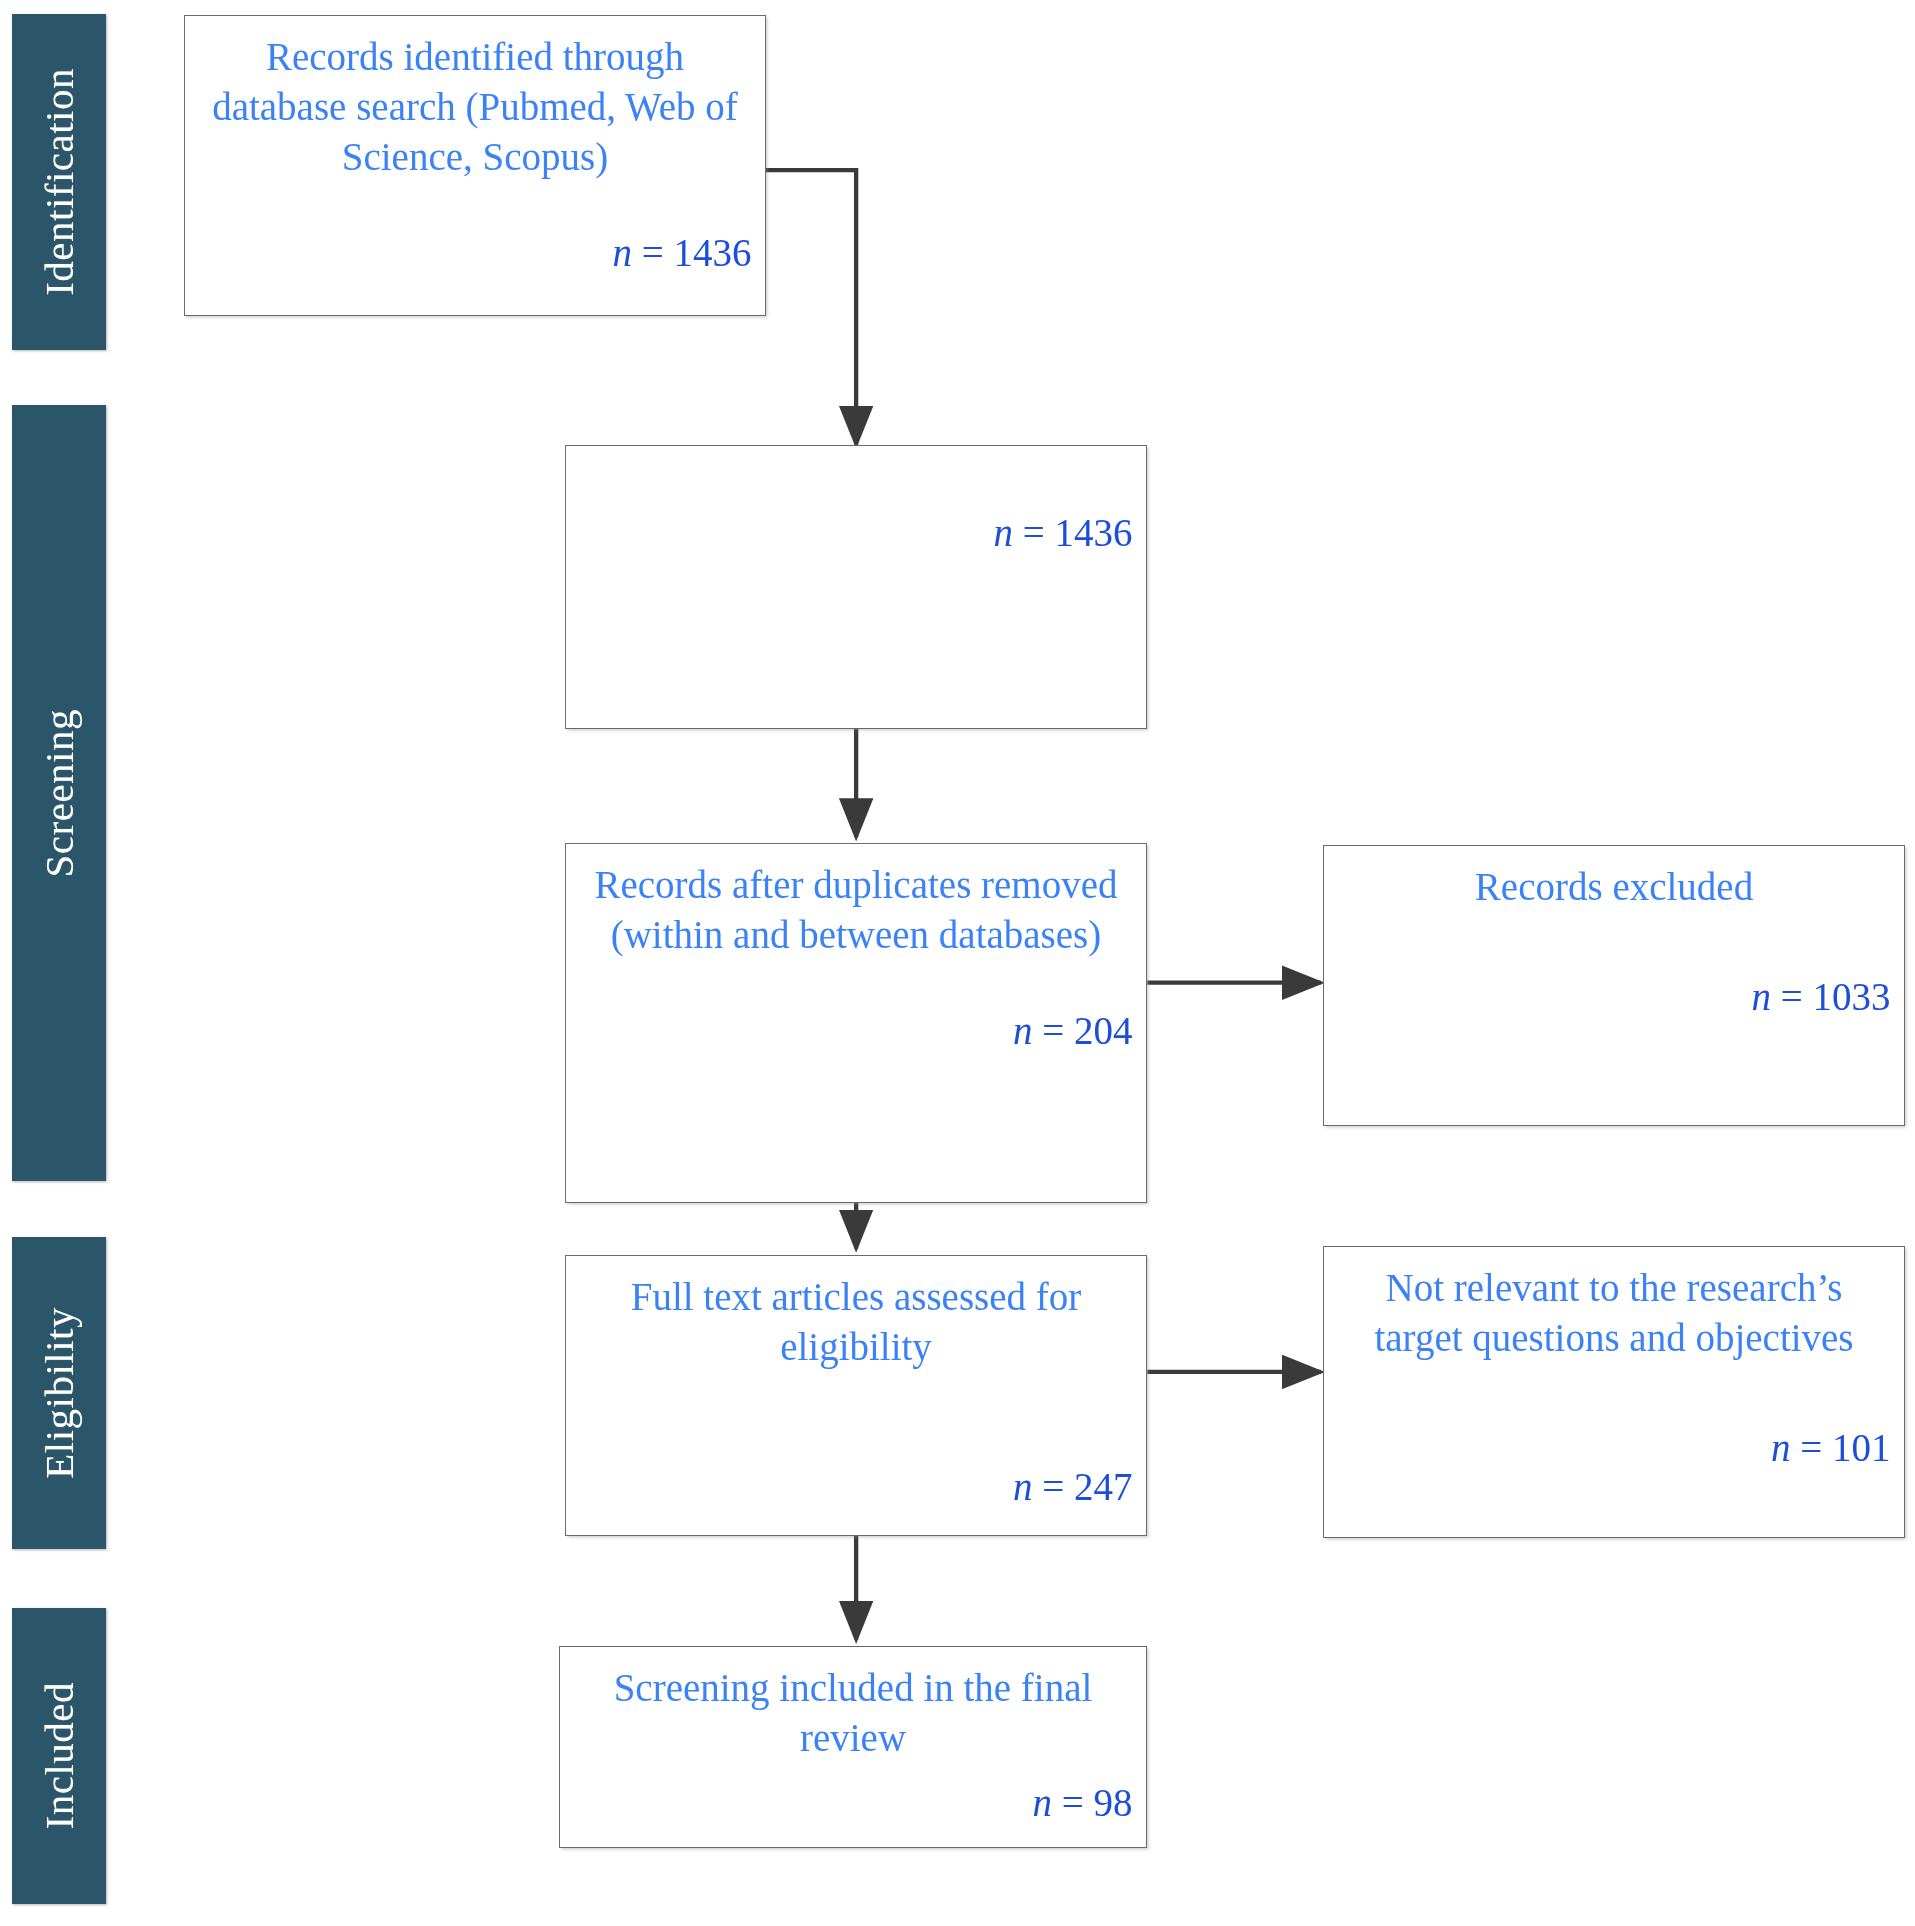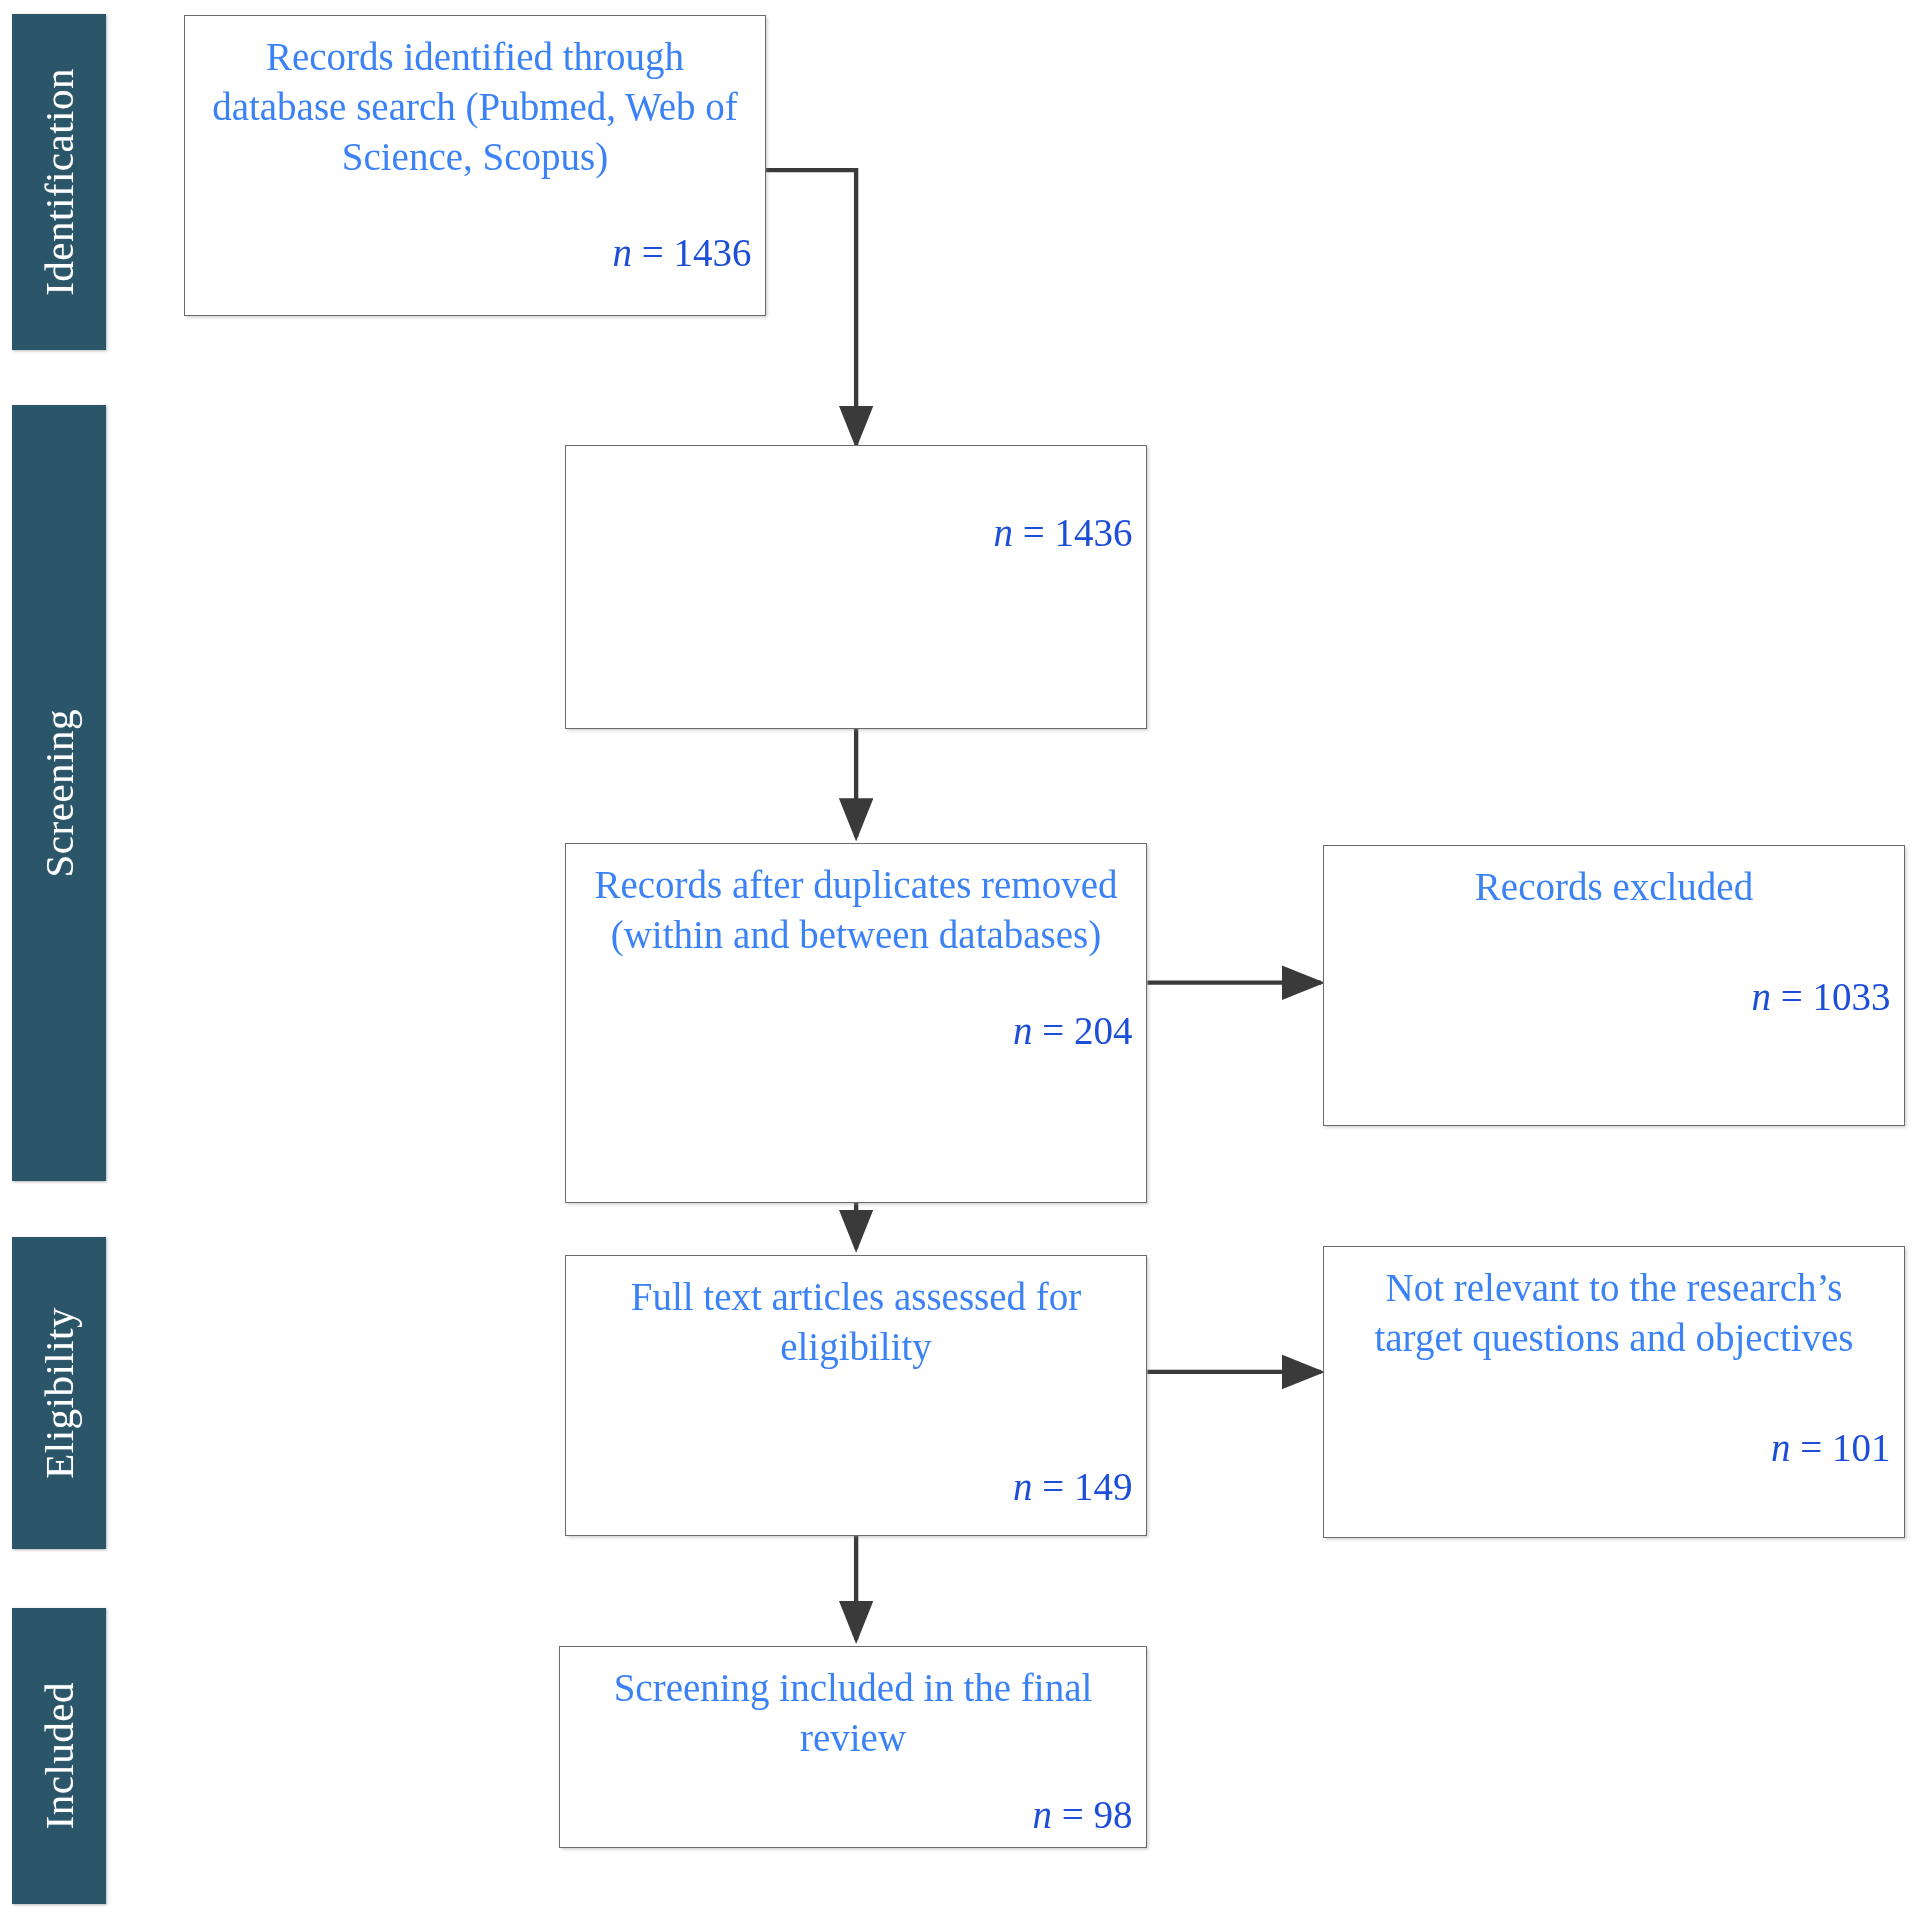--- a/index.html
+++ b/index.html
@@ -63,21 +63,21 @@
     line-height: 1.2;
     color: #1d4ed8;
     text-align: right;
     width: 100%;
   }
   .box-count .italic-n {
     font-style: italic;
   }
 
   
-  .count-gap-sm { margin-top: 29px; }
+  .count-gap-sm { margin-top: 17px; }
   .count-gap-md { margin-top: 48px; }
   .count-gap-lg { margin-top: 62px; }
 
   
   #connector-layer {
     position: absolute;
     left: 0;
     top: 0;
     width: 1916px;
     height: 1926px;
@@ -158,21 +158,21 @@
       <span>=</span>
       <span>1033</span>
     </div>
   </div>
 
   <div class="flow-box" style="left:565px; top:1255px; width:582px; height:281px;gap:44px;">
     <div class="box-title">Full text articles assessed for eligibility</div>
     <div class="box-count count-gap-md">
       <span class="italic-n">n</span>
       <span>=</span>
-      <span>149</span>
+      <span>247</span>
     </div>
   </div>
 
   <div class="flow-box" style="left:1323px; top:1246px; width:582px; height:292px;">
     <div class="box-title">Not relevant to the research’s target questions and objectives</div>
     <div class="box-count count-gap-lg">
       <span class="italic-n">n</span>
       <span>=</span>
       <span>101</span>
     </div>

